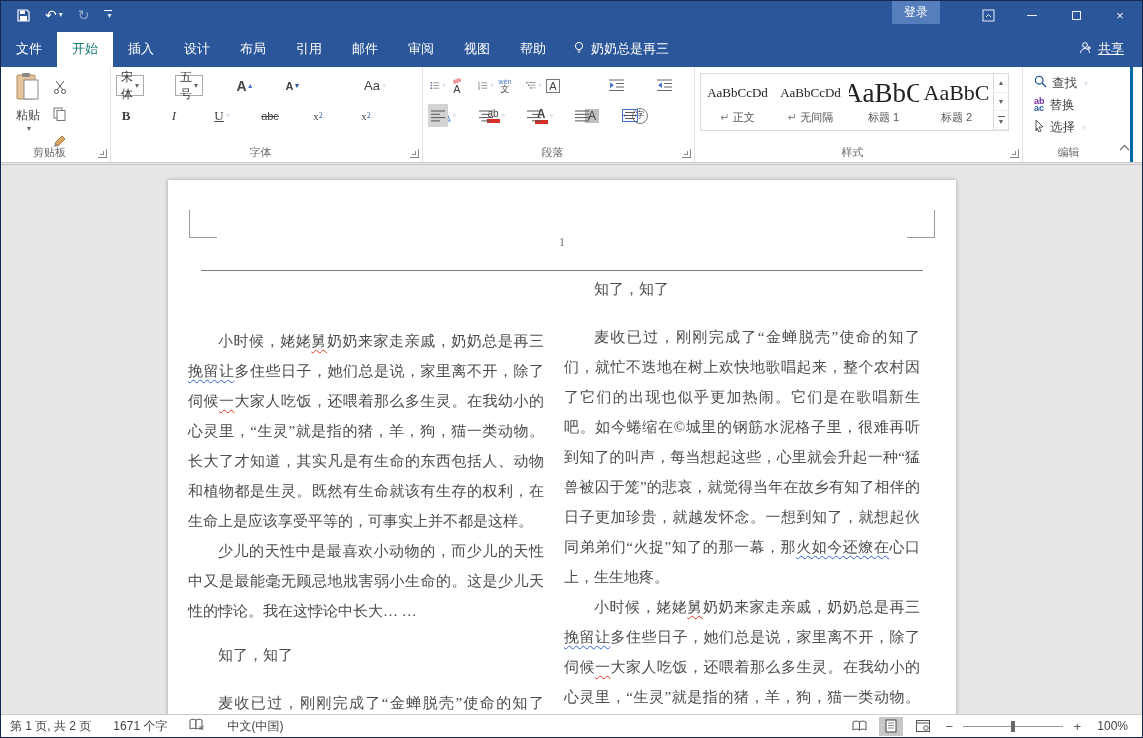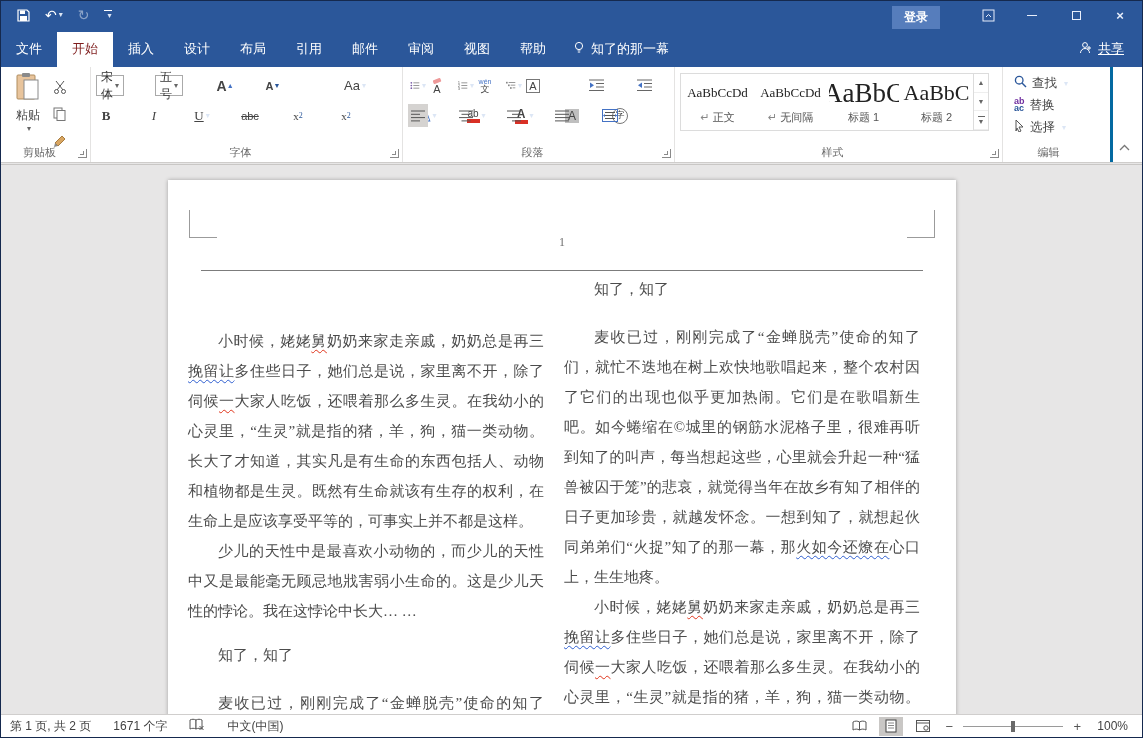--- a/index.html
+++ b/index.html
@@ -11,31 +11,31 @@
   .titlebar { position:absolute; top:0; left:0; right:0; height:28px; background:#2b579a;
               display:flex; align-items:center; color:#fff; }
   .qat { display:flex; align-items:center; gap:15px; padding-left:16px; z-index:2; }
   .qat-btn { display:flex; align-items:center; color:#fff; font-size:14px; line-height:1; cursor:default; }
   .qat-btn svg { display:block; }
   .dim { opacity:.45; }
   .dd { font-size:8px; margin-left:2px; color:#dce6f5; }
   .qat-more { display:flex; flex-direction:column; align-items:center; }
   .qat-more .bar { width:8px; height:1px; background:#fff; margin-bottom:1px; }
   .win-title { position:absolute; left:0; right:0; text-align:center; font-size:12.5px; color:#ffffff; }
-  .win-controls { margin-left:auto; display:flex; align-items:flex-end; height:100%; z-index:2;font-weight:bold; }
+  .win-controls { margin-left:auto; display:flex; align-items:flex-start; height:100%; z-index:2; }
   .signin { background:#567dbc; color:#fff; font-size:12px; padding:3px 12px; margin-right:26px; cursor:default; }
   .winbtn { width:44px; height:100%; display:flex; align-items:center; justify-content:center; color:#e8eefb; font-size:13px; }
   .winbtn .bar { width:10px; height:1px; background:#e8eefb; }
   .winbtn .box { width:9px; height:9px; border:1px solid #e8eefb; }
 
   
   .tabrow { position:absolute; top:28px; left:0; right:0; height:38px; background:#2b579a;
             display:flex; align-items:flex-end; color:#fff; font-size:13px; }
   .tab { padding:8px 15px 9px; cursor:default; }
-  .tab.active { background:#fff; color:#7f1d1d; }
+  .tab.active { background:#fff; color:#0f766e; }
   .tellme { display:flex; align-items:center; gap:6px; padding:8px 12px 9px; }
   .share { margin-left:auto; display:flex; align-items:center; gap:6px; padding:8px 18px 9px;text-decoration:underline; }
 
   
   .ribbon { position:absolute; top:66px; left:0; right:0; height:96px; background:#fff;
             border-bottom:1px solid #cfcdcb; display:flex; color:#444; }
   .rgroup { position:relative; height:100%; border-right:1px solid #e4e3e2; padding:5px 4px 17px 5px; }
   .rgroup-label { position:absolute; bottom:2px; left:0; right:12px; text-align:center; font-size:11px; color:#6a6a6a; }
   .rgroup-label.full { right:16px; }
   .launcher { position:absolute; right:3px; bottom:4px; width:9px; height:9px;
@@ -174,37 +174,37 @@
   <div class="tab">审阅</div>
   <div class="tab">视图</div>
   <div class="tab">帮助</div>
   <div class="tellme">
     <span>
       <svg width="12" height="14" viewBox="0 0 12 14">
           <circle cx="6" cy="5" r="3.6" fill="none" stroke="#fff"></circle>
           <path d="M4.5 9 h3 M4.8 11 h2.4" stroke="#fff" fill="none"></path>
         </svg>
     </span>
-    <span>知了的那一幕</span>
+    <span>奶奶总是再三</span>
   </div>
   <div class="share">
     <span>
       <svg width="13" height="13" viewBox="0 0 13 13">
           <circle cx="6" cy="4" r="2.4" fill="none" stroke="#fff"></circle>
           <path d="M1.5 12 a4.5 4.5 0 0 1 9 0" fill="none" stroke="#fff"></path>
           <path d="M10 5 v4 M8 7 h4" stroke="#fff"></path>
         </svg>
     </span>
     <span>共享</span>
   </div>
 </div>
 
 <div class="ribbon">
 
-  <div class="rgroup" style="width:90px">
+  <div class="rgroup" style="width:110px">
     <div style="display:flex">
       <div style="width:44px;text-align:center">
         <span>
           <svg width="26" height="30" viewBox="0 0 26 30">
               <rect x="2" y="3" width="18" height="24" rx="1" fill="#e8c49c" stroke="#b08d5f"></rect>
               <rect x="7" y="1" width="8" height="4" rx="1" fill="#8a8a8a"></rect>
               <rect x="9" y="8" width="14" height="19" fill="#fff" stroke="#8a8a8a"></rect>
             </svg>
         </span>
         <div style="font-size:12px;color:#444;margin-top:1px"><span>粘贴</span></div>

